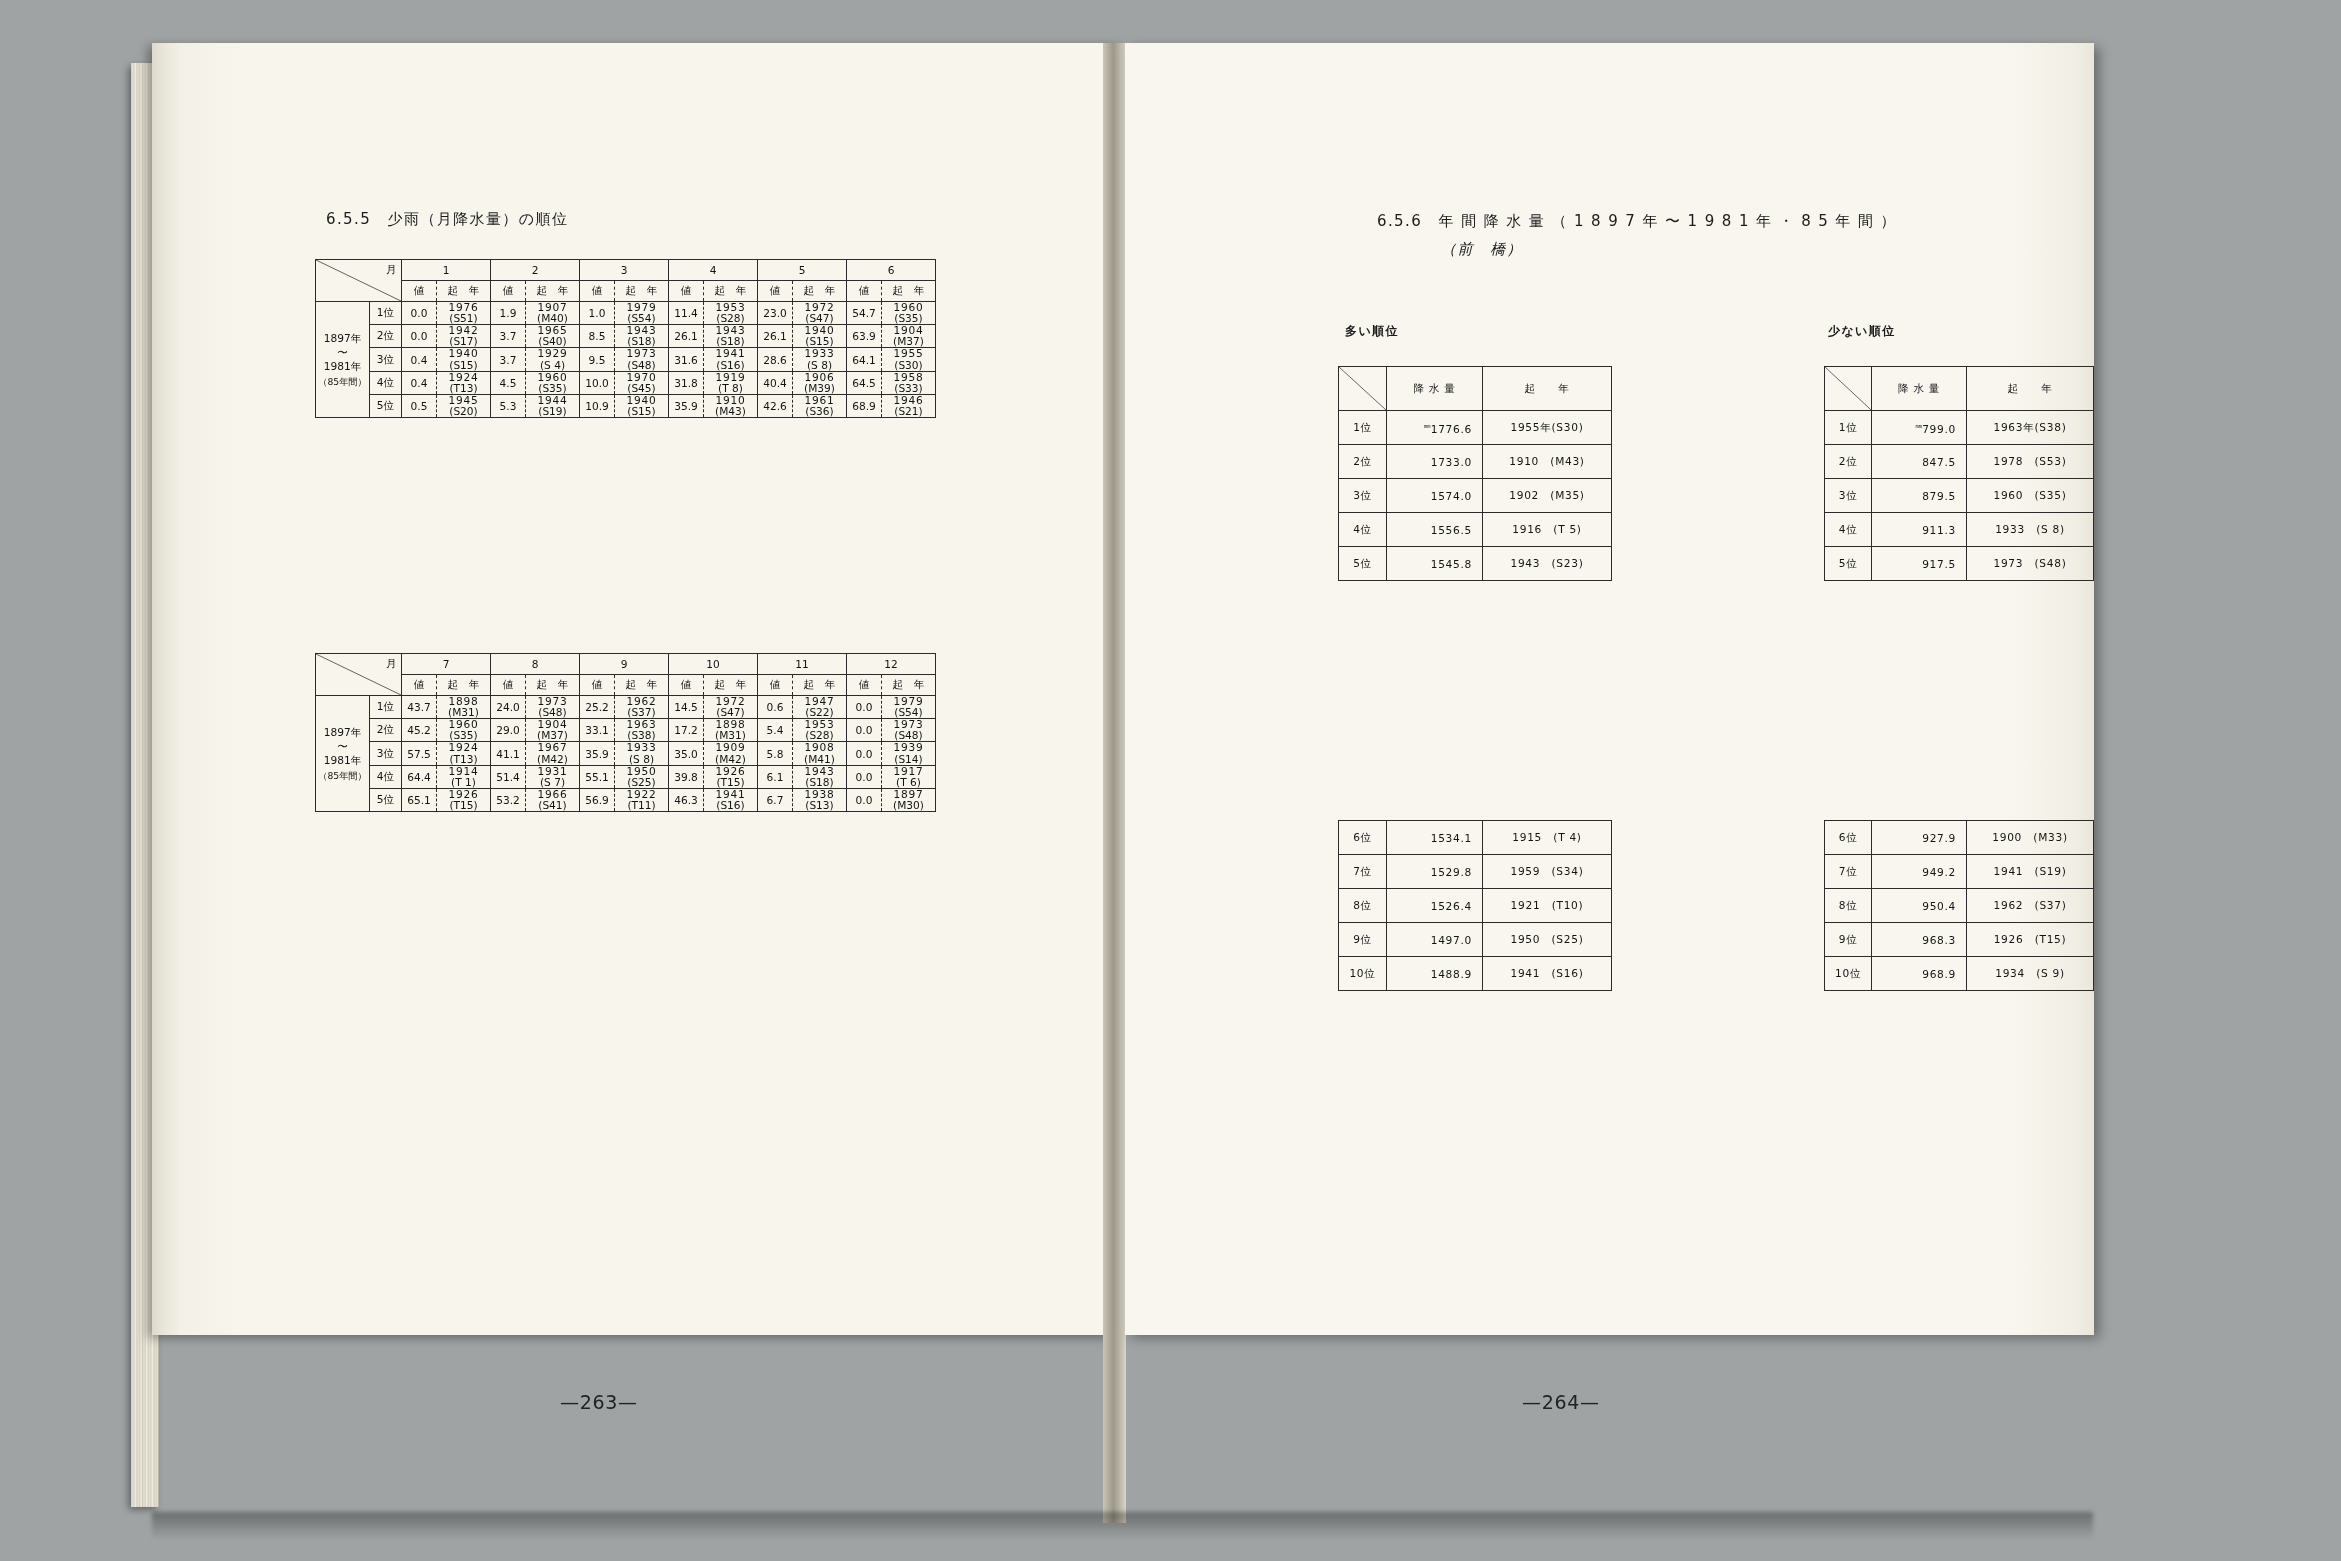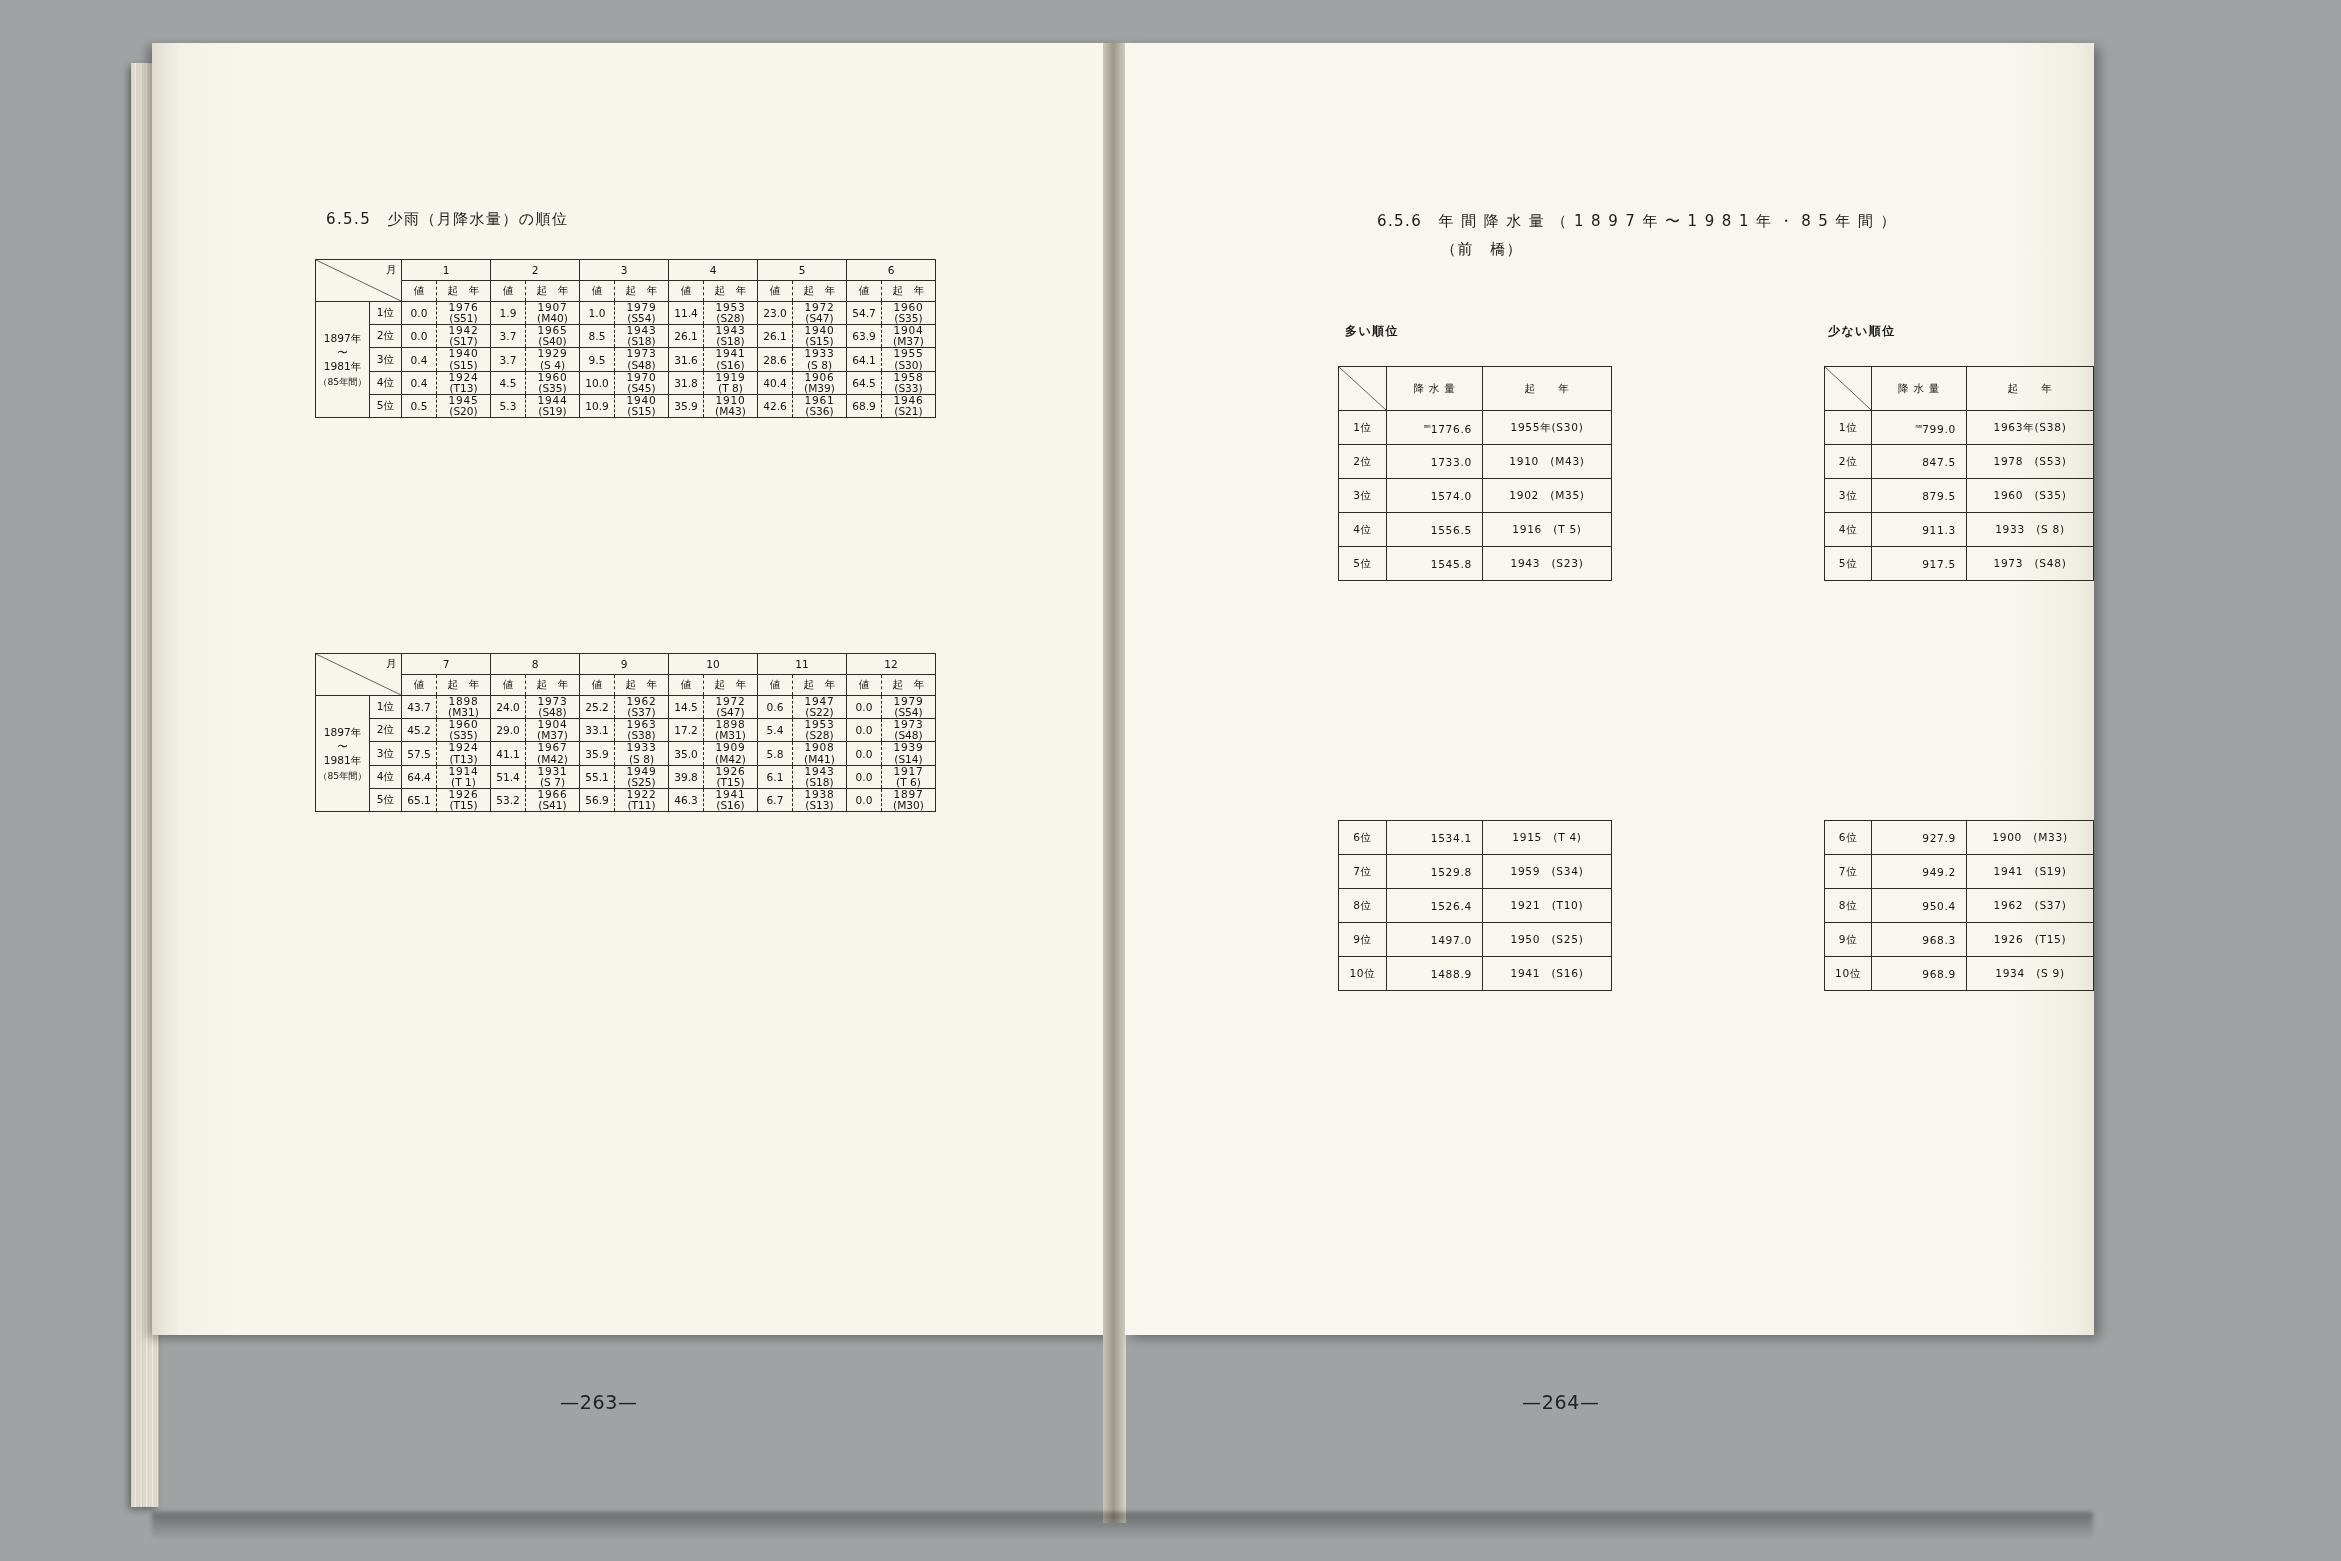--- a/index.html
+++ b/index.html
@@ -461,21 +461,21 @@
               <span class="y">1914</span>
               <span class="e">(T 1)</span>
             </td>
             <td class="valcell dashed-right">51.4</td>
             <td class="yrcell noleft">
               <span class="y">1931</span>
               <span class="e">(S 7)</span>
             </td>
             <td class="valcell dashed-right">55.1</td>
             <td class="yrcell noleft">
-              <span class="y">1949</span>
+              <span class="y">1950</span>
               <span class="e">(S25)</span>
             </td>
             <td class="valcell dashed-right">39.8</td>
             <td class="yrcell noleft">
               <span class="y">1926</span>
               <span class="e">(T15)</span>
             </td>
             <td class="valcell dashed-right">6.1</td>
             <td class="yrcell noleft">
               <span class="y">1943</span>
@@ -524,21 +524,21 @@
     </table>
 
     <div class="folio" style="left:408px;top:1348px;">—263—</div>
   </div>
 
   <div id="gutter"></div>
 
   <div class="page" id="page-right">
 
     <div class="sec-title" style="left:252px;top:169px;">6.5.6　年 間 降 水 量 （ 1 8 9 7 年 〜 1 9 8 1 年 ・ 8 5 年 間 ）</div>
-    <div class="sec-title" style="left:316px;top:197px;">（前　橋）</div>
+    <div class="sec-title" style="left:316px;top:197px;font-style:italic;">（前　橋）</div>
 
     <div class="label" style="left:220px;top:280px;">多い順位</div>
     <div class="label" style="left:703px;top:280px;">少ない順位</div>
 
     <table class="rk stab" id="many-top" style="left:213px;top:323px;">
         <tbody>
           <tr>
             <td class="corner rk-c" style="height:43px;">
               <span class="diag">
                 <svg viewBox="0 0 66 60" preserveAspectRatio="none">

